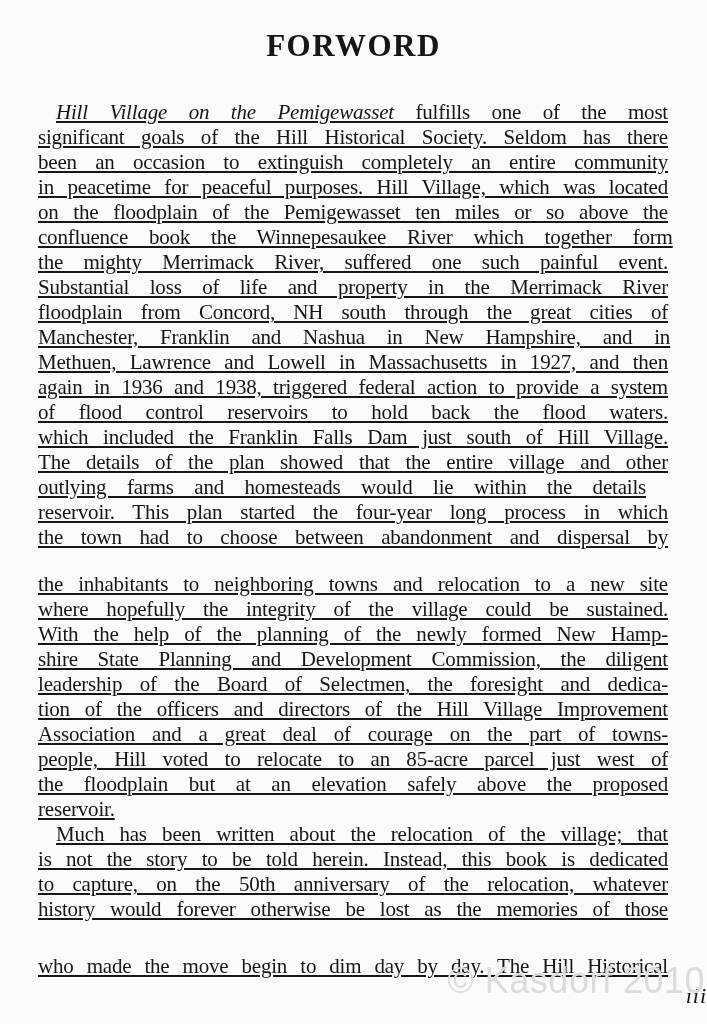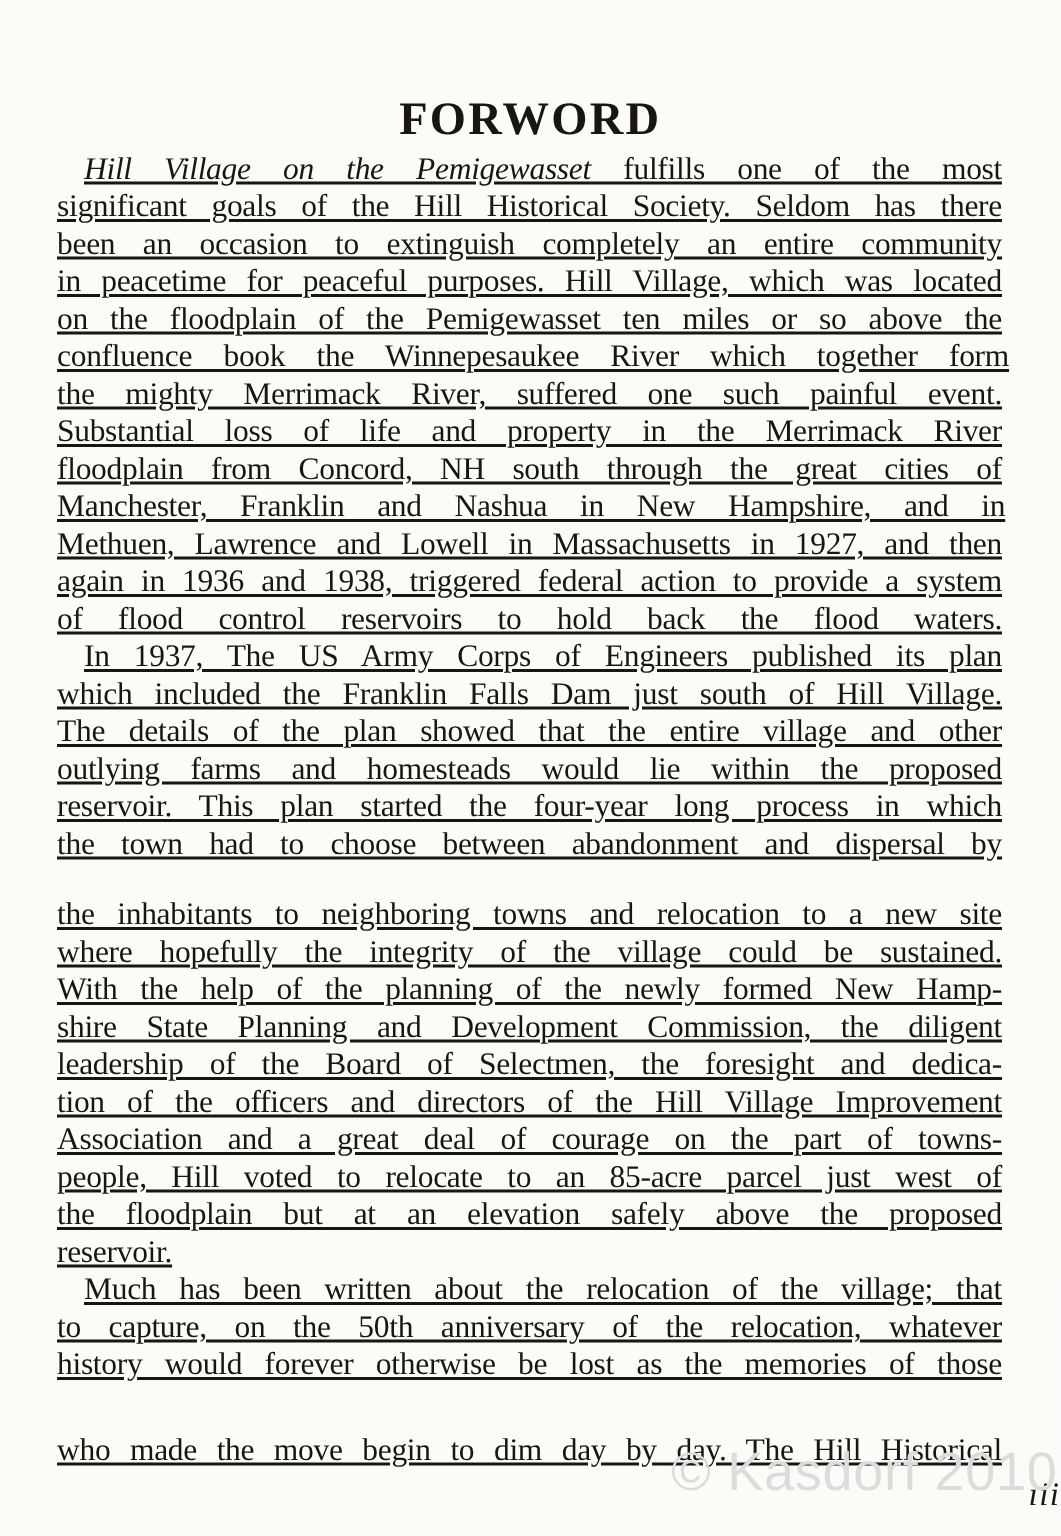--- a/index.html
+++ b/index.html
@@ -13,21 +13,21 @@
     position: relative;
     width: 707px;
     height: 1024px;
     background: var(--bg);
     overflow: hidden;
     font-family: "Liberation Serif", "DejaVu Serif", serif;
     color: var(--ink);
   }
   .title {
     margin: 0;
-    padding-top: 63px;
+    padding-top: 30px;
     text-align: center;
     font-size: 31px;
     line-height: 31px;
     font-weight: bold;
     letter-spacing: 1.5px;
     color: var(--ink);
   }
   .body-text {
     position: absolute;
     top: 100px;
@@ -79,36 +79,36 @@
       <div class="line" style="word-spacing: 8.5px;"><span class="ls"><span>in peacetime for peaceful purposes. Hill Village, which was located</span></span></div>
       <div class="line" style="word-spacing: 9.69318px;"><span class="ls"><span>on the floodplain of the Pemigewasset ten miles or so above the</span></span></div>
       <div class="line" style="word-spacing: 15.8036px;"><span class="ls"><span>confluence book the Winnepesaukee River which together form</span></span></div>
       <div class="line" style="word-spacing: 15.3809px;"><span class="ls"><span>the mighty Merrimack River, suffered one such painful event.</span></span></div>
       <div class="line" style="word-spacing: 15.5399px;"><span class="ls"><span>Substantial loss of life and property in the Merrimack River</span></span></div>
       <div class="line" style="word-spacing: 13.2917px;"><span class="ls"><span>floodplain from Concord, NH south through the great cities of</span></span></div>
       <div class="line" style="word-spacing: 16.8105px;"><span class="ls"><span>Manchester, Franklin and Nashua in New Hampshire, and in</span></span></div>
       <div class="line" style="word-spacing: 8.35069px;"><span class="ls"><span>Methuen, Lawrence and Lowell in Massachusetts in 1927, and then</span></span></div>
       <div class="line" style="word-spacing: 6.44886px;"><span class="ls"><span>again in 1936 and 1938, triggered federal action to provide a system</span></span></div>
       <div class="line" style="word-spacing: 18.5434px;"><span class="ls"><span>of flood control reservoirs to hold back the flood waters.</span></span></div>
-      <div class="line indent" style="word-spacing: 11.0109px;"><span class="ls"><span>In 1937, The US Army Corps of Engineers published its plan</span></span></div>
       <div class="line" style="word-spacing: 9.69531px;"><span class="ls"><span>which included the Franklin Falls Dam just south of Hill Village.</span></span></div>
       <div class="line" style="word-spacing: 10.777px;"><span class="ls"><span>The details of the plan showed that the entire village and other</span></span></div>
-      <div class="line" style="word-spacing: 15.4844px;"><span class="ls"><span>outlying farms and homesteads would lie within the proposed</span></span></div>
+      <div class="line" style="word-spacing: 15.4844px;"><span class="ls"><span>outlying farms and homesteads would lie within the details</span></span></div>
       <div class="line" style="word-spacing: 12.9358px;"><span class="ls"><span>reservoir. This plan started the four-year long process in which</span></span></div>
       <div class="line" style="word-spacing: 12.5399px;"><span class="ls"><span>the town had to choose between abandonment and dispersal by</span></span></div>
       <div class="line" style="word-spacing: 10.0609px; margin-top: 22px;"><span class="ls"><span>the inhabitants to neighboring towns and relocation to a new site</span></span></div>
       <div class="line" style="word-spacing: 12.9757px;"><span class="ls"><span>where hopefully the integrity of the village could be sustained.</span></span></div>
       <div class="line" style="word-spacing: 10.125px;"><span class="ls"><span>With the help of the planning of the newly formed New Hamp-</span></span></div>
       <div class="line" style="word-spacing: 14.75px;"><span class="ls"><span>shire State Planning and Development Commission, the diligent</span></span></div>
       <div class="line" style="word-spacing: 12.4392px;"><span class="ls"><span>leadership of the Board of Selectmen, the foresight and dedica-</span></span></div>
       <div class="line" style="word-spacing: 9.82188px;"><span class="ls"><span>tion of the officers and directors of the Hill Village Improvement</span></span></div>
       <div class="line" style="word-spacing: 11.8892px;"><span class="ls"><span>Association and a great deal of courage on the part of towns-</span></span></div>
       <div class="line" style="word-spacing: 11.3622px;"><span class="ls"><span>people, Hill voted to relocate to an 85-acre parcel just west of</span></span></div>
       <div class="line" style="word-spacing: 15.6736px;"><span class="ls"><span>the floodplain but at an elevation safely above the proposed</span></span></div>
       <div class="line lastline"><span class="ls"><span>reservoir.</span></span></div>
       <div class="line indent" style="word-spacing: 10.2094px;"><span class="ls"><span>Much has been written about the relocation of the village; that</span></span></div>
+      <div class="line" style="word-spacing: 9.38802px;"><span class="ls"><span>is not the story to be told herein. Instead, this book is dedicated</span></span></div>
       <div class="line" style="word-spacing: 13.4115px;"><span class="ls"><span>to capture, on the 50th anniversary of the relocation, whatever</span></span></div>
       <div class="line" style="word-spacing: 9.925px;"><span class="ls"><span>history would forever otherwise be lost as the memories of those</span></span></div>
       <div class="line" style="word-spacing: 8.04167px; margin-top: 32px;"><span class="ls"><span>who made the move begin to dim day by day. The Hill Historical</span></span></div>
     </div>
   <div class="folio">iii</div>
   <div class="watermark">© Kasdorf 2010</div>
 </div>
 
 </body></html>

